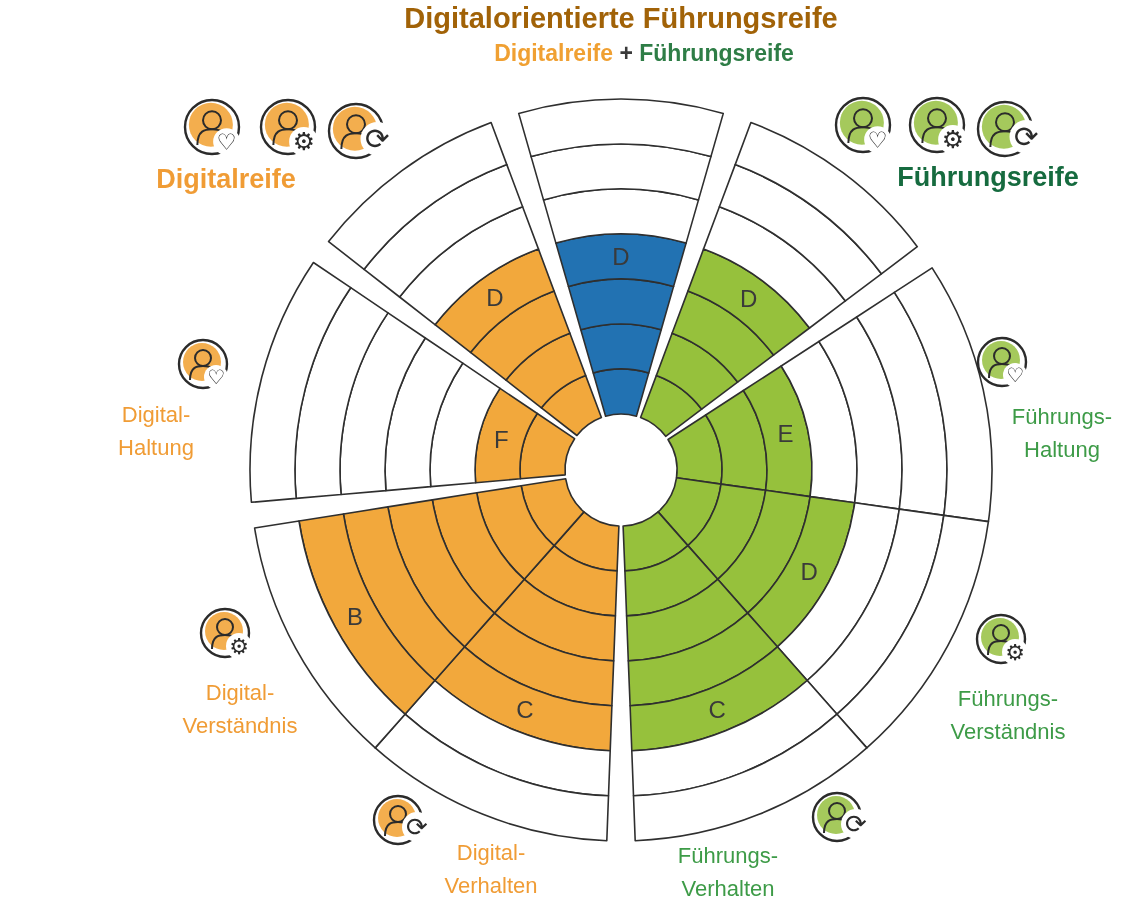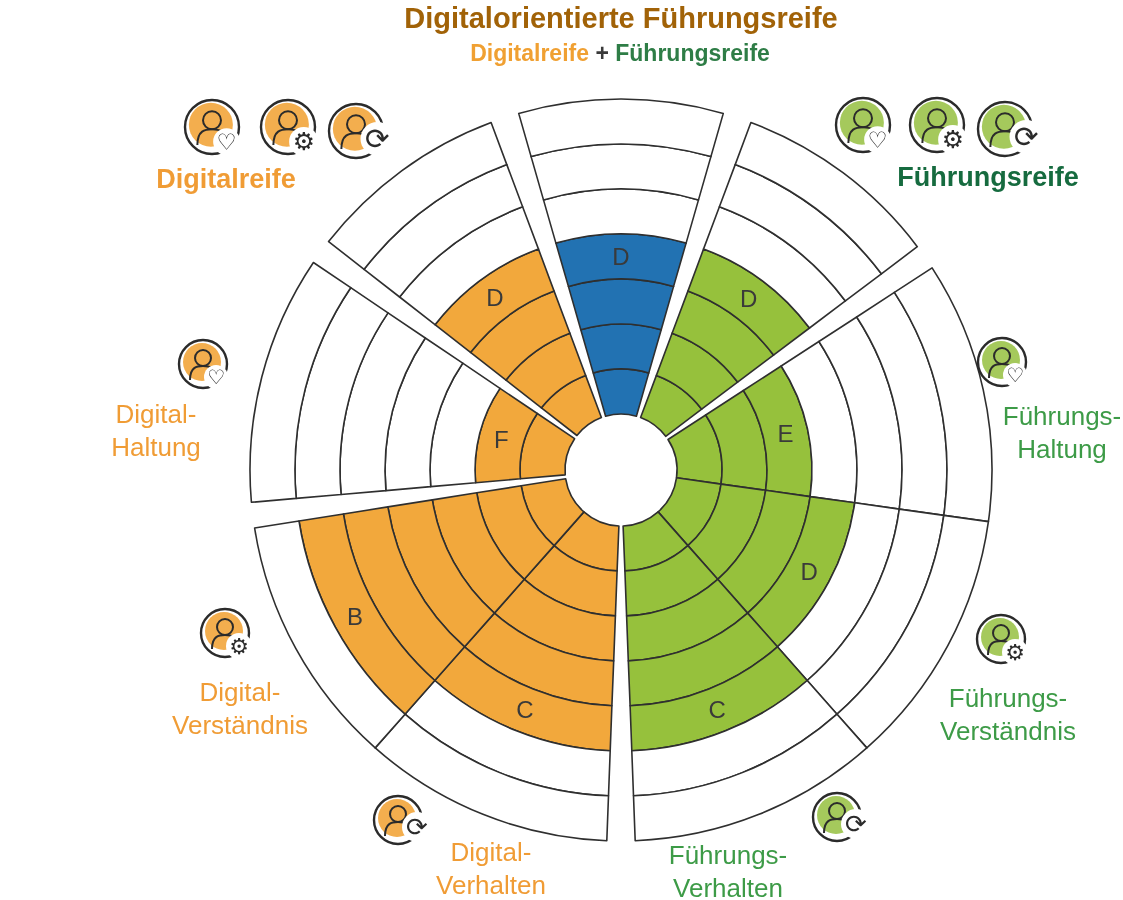--- a/index.html
+++ b/index.html
@@ -1,25 +1,25 @@
 <!DOCTYPE html>
 <html><head>
 <meta charset="utf-8">
 <style>
   html,body{margin:0;padding:0;background:#fff;}
   .canvas{position:relative;width:1123px;height:900px;background:#fff;overflow:hidden;
           font-family:"Liberation Sans",sans-serif;}
   svg#wheel{position:absolute;left:0;top:0;}
   .page-title{position:absolute;left:621px;top:2px;transform:translateX(-50%);
               font-size:29px;font-weight:bold;white-space:nowrap;}
-  .page-subtitle{position:absolute;left:620px;top:40px;transform:translateX(-50%);
+  .page-subtitle{position:absolute;left:644px;top:40px;transform:translateX(-50%);
                  font-size:23px;font-weight:bold;white-space:nowrap;}
   .side-heading{position:absolute;transform:translateX(-50%);font-size:27px;
                 font-weight:bold;white-space:nowrap;}
-  .cat-label{position:absolute;transform:translateX(-50%);font-size:26px;font-weight:500;
+  .cat-label{position:absolute;transform:translateX(-50%);font-size:22px;font-weight:500;
              text-align:center;line-height:33px;white-space:nowrap;}
 </style>
 </head>
 <body>
 
 <div class="canvas">
 
   <svg id="wheel" width="1123" height="900" viewBox="0 0 1123 900">
       <g>
         <path d="M593.2 372.9 A101.0 101.0 0 0 1 648.8 372.9 L636.4 416.2 A56.0 56.0 0 0 0 605.6 416.2 Z" fill="#2272b2" stroke="#2f2f2f" stroke-width="1.6" stroke-linejoin="round"></path>

